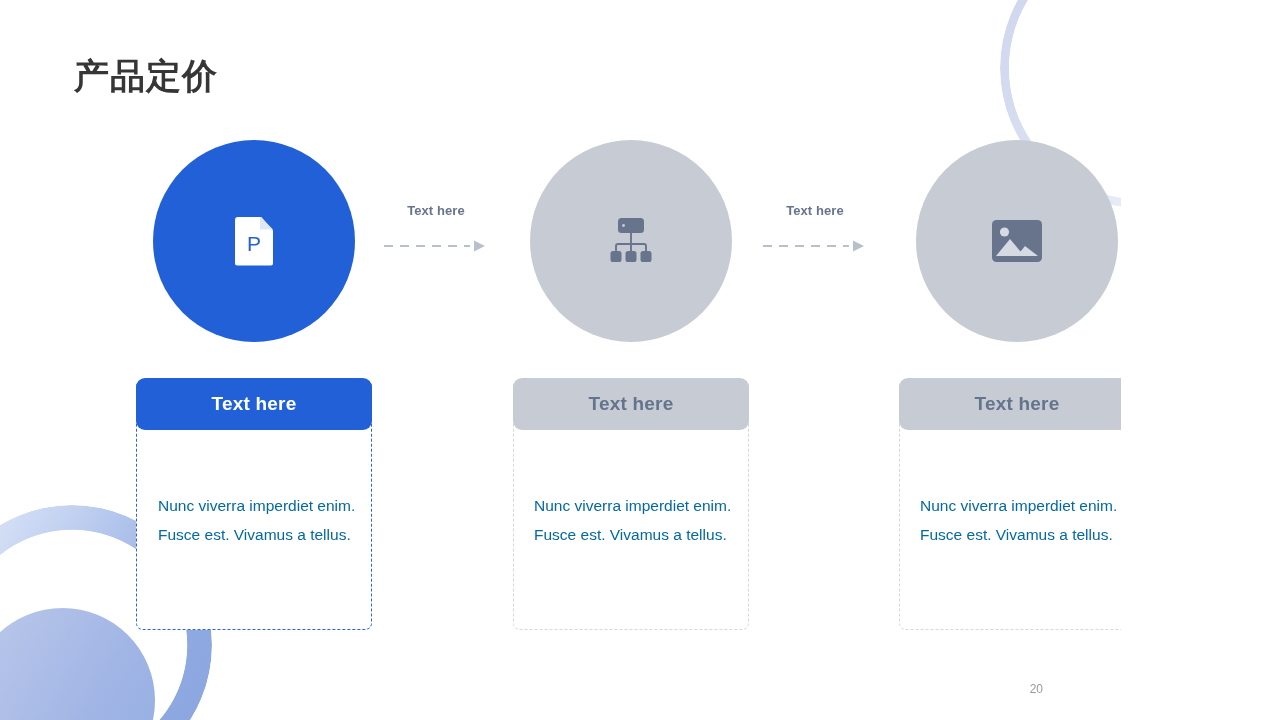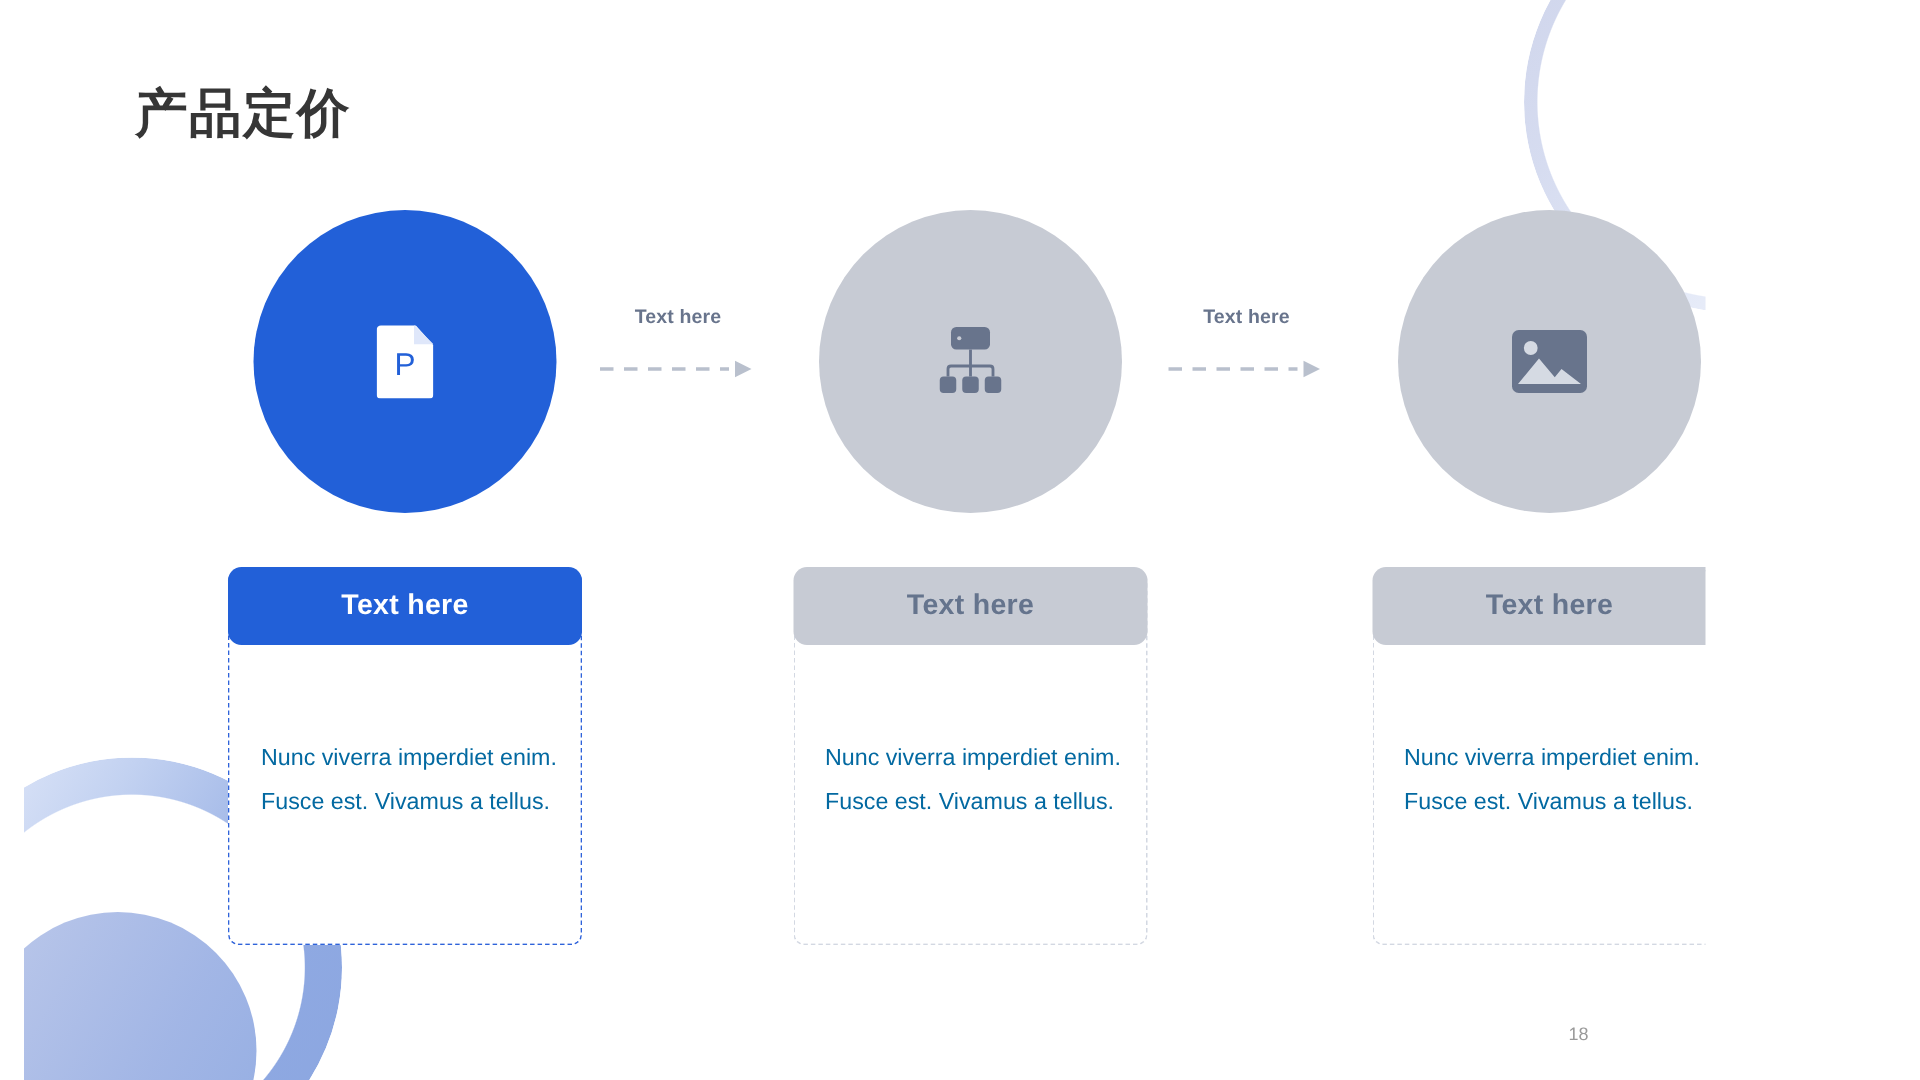--- a/index.html
+++ b/index.html
@@ -7,21 +7,20 @@
     padding: 0;
     background: #ffffff;
   }
   #slide {
     position: relative;
     width: 1121px;
     height: 720px;
     background: #ffffff;
     overflow: hidden;
     font-family: "Liberation Sans", "DejaVu Sans", sans-serif;
-    margin-left: 16px;
   }
 
   
   .deco-ring-tr {
     position: absolute;
     left: 1000px;
     top: -72px;
     width: 280px;
     height: 280px;
     border-radius: 50%;
@@ -263,15 +262,15 @@
   <div class="card c3"></div>
 
   <div class="card-head h1">Text here</div>
   <div class="card-head h2">Text here</div>
   <div class="card-head h3">Text here</div>
 
   <div class="card-body b1">Nunc viverra imperdiet enim. Fusce est. Vivamus a tellus.</div>
   <div class="card-body b2">Nunc viverra imperdiet enim. Fusce est. Vivamus a tellus.</div>
   <div class="card-body b3">Nunc viverra imperdiet enim. Fusce est. Vivamus a tellus.</div>
 
-  <div class="page-num">18</div>
+  <div class="page-num">20</div>
 
 </div>
 
 </body></html>

